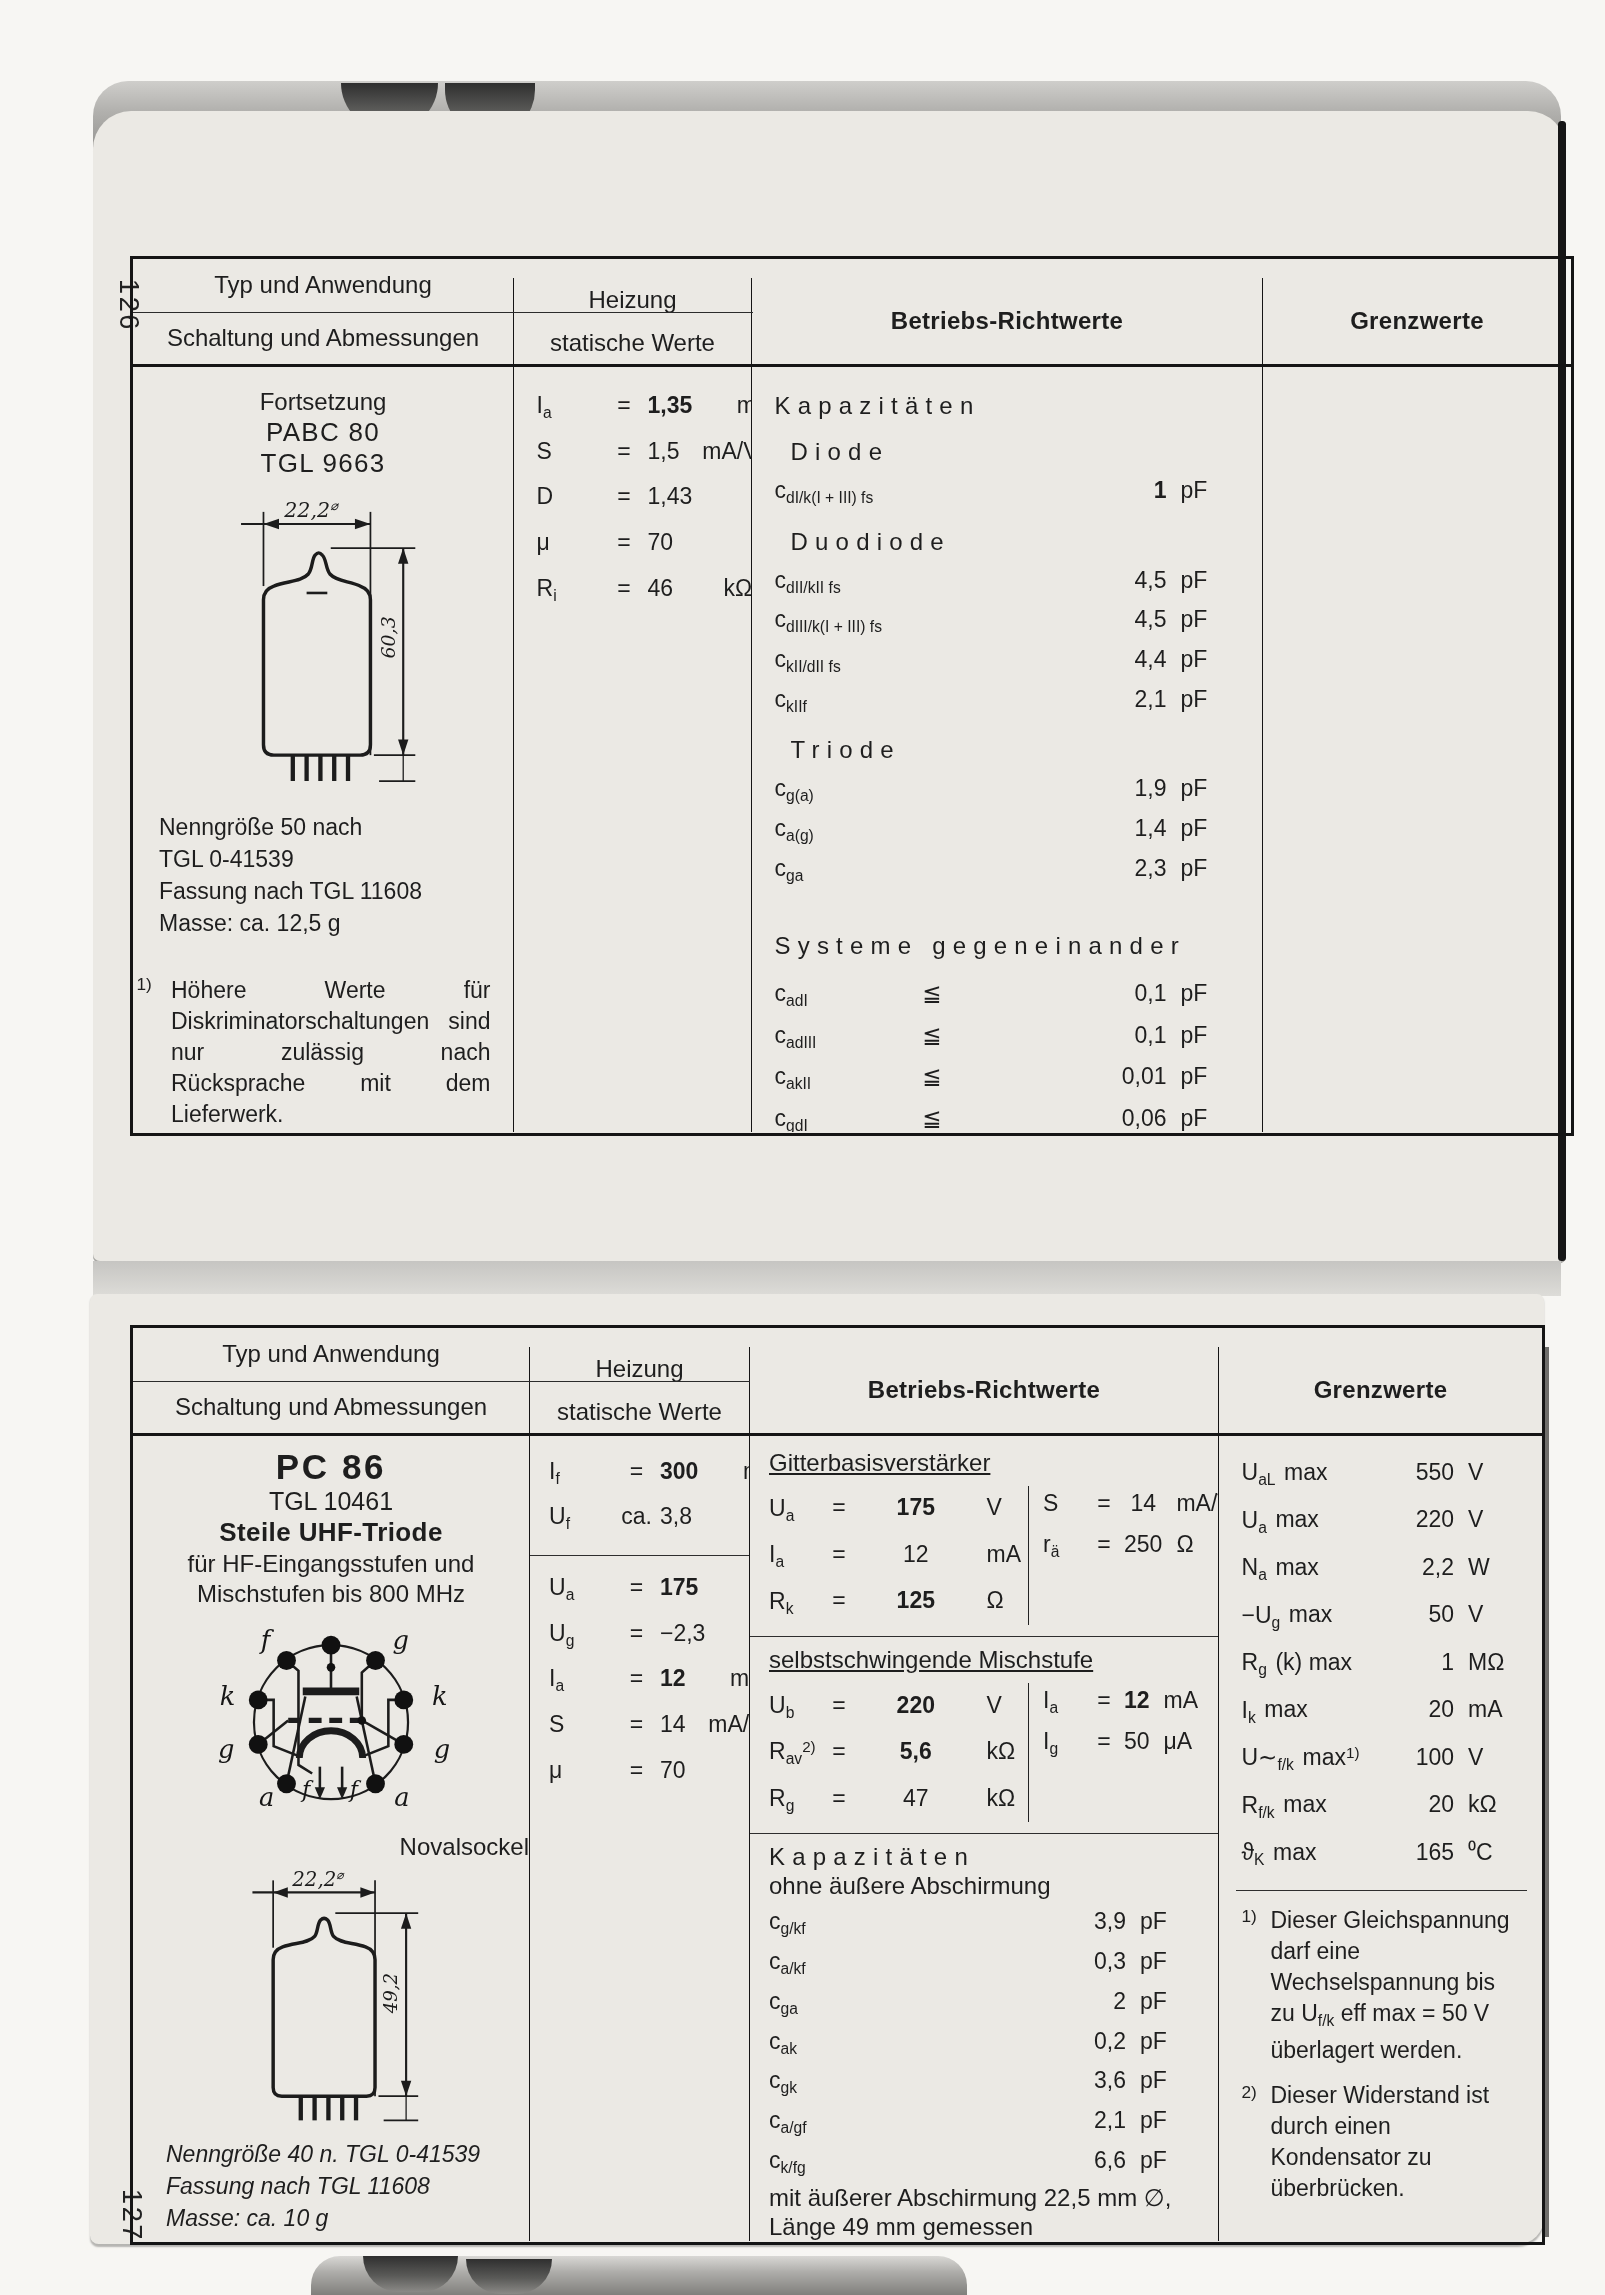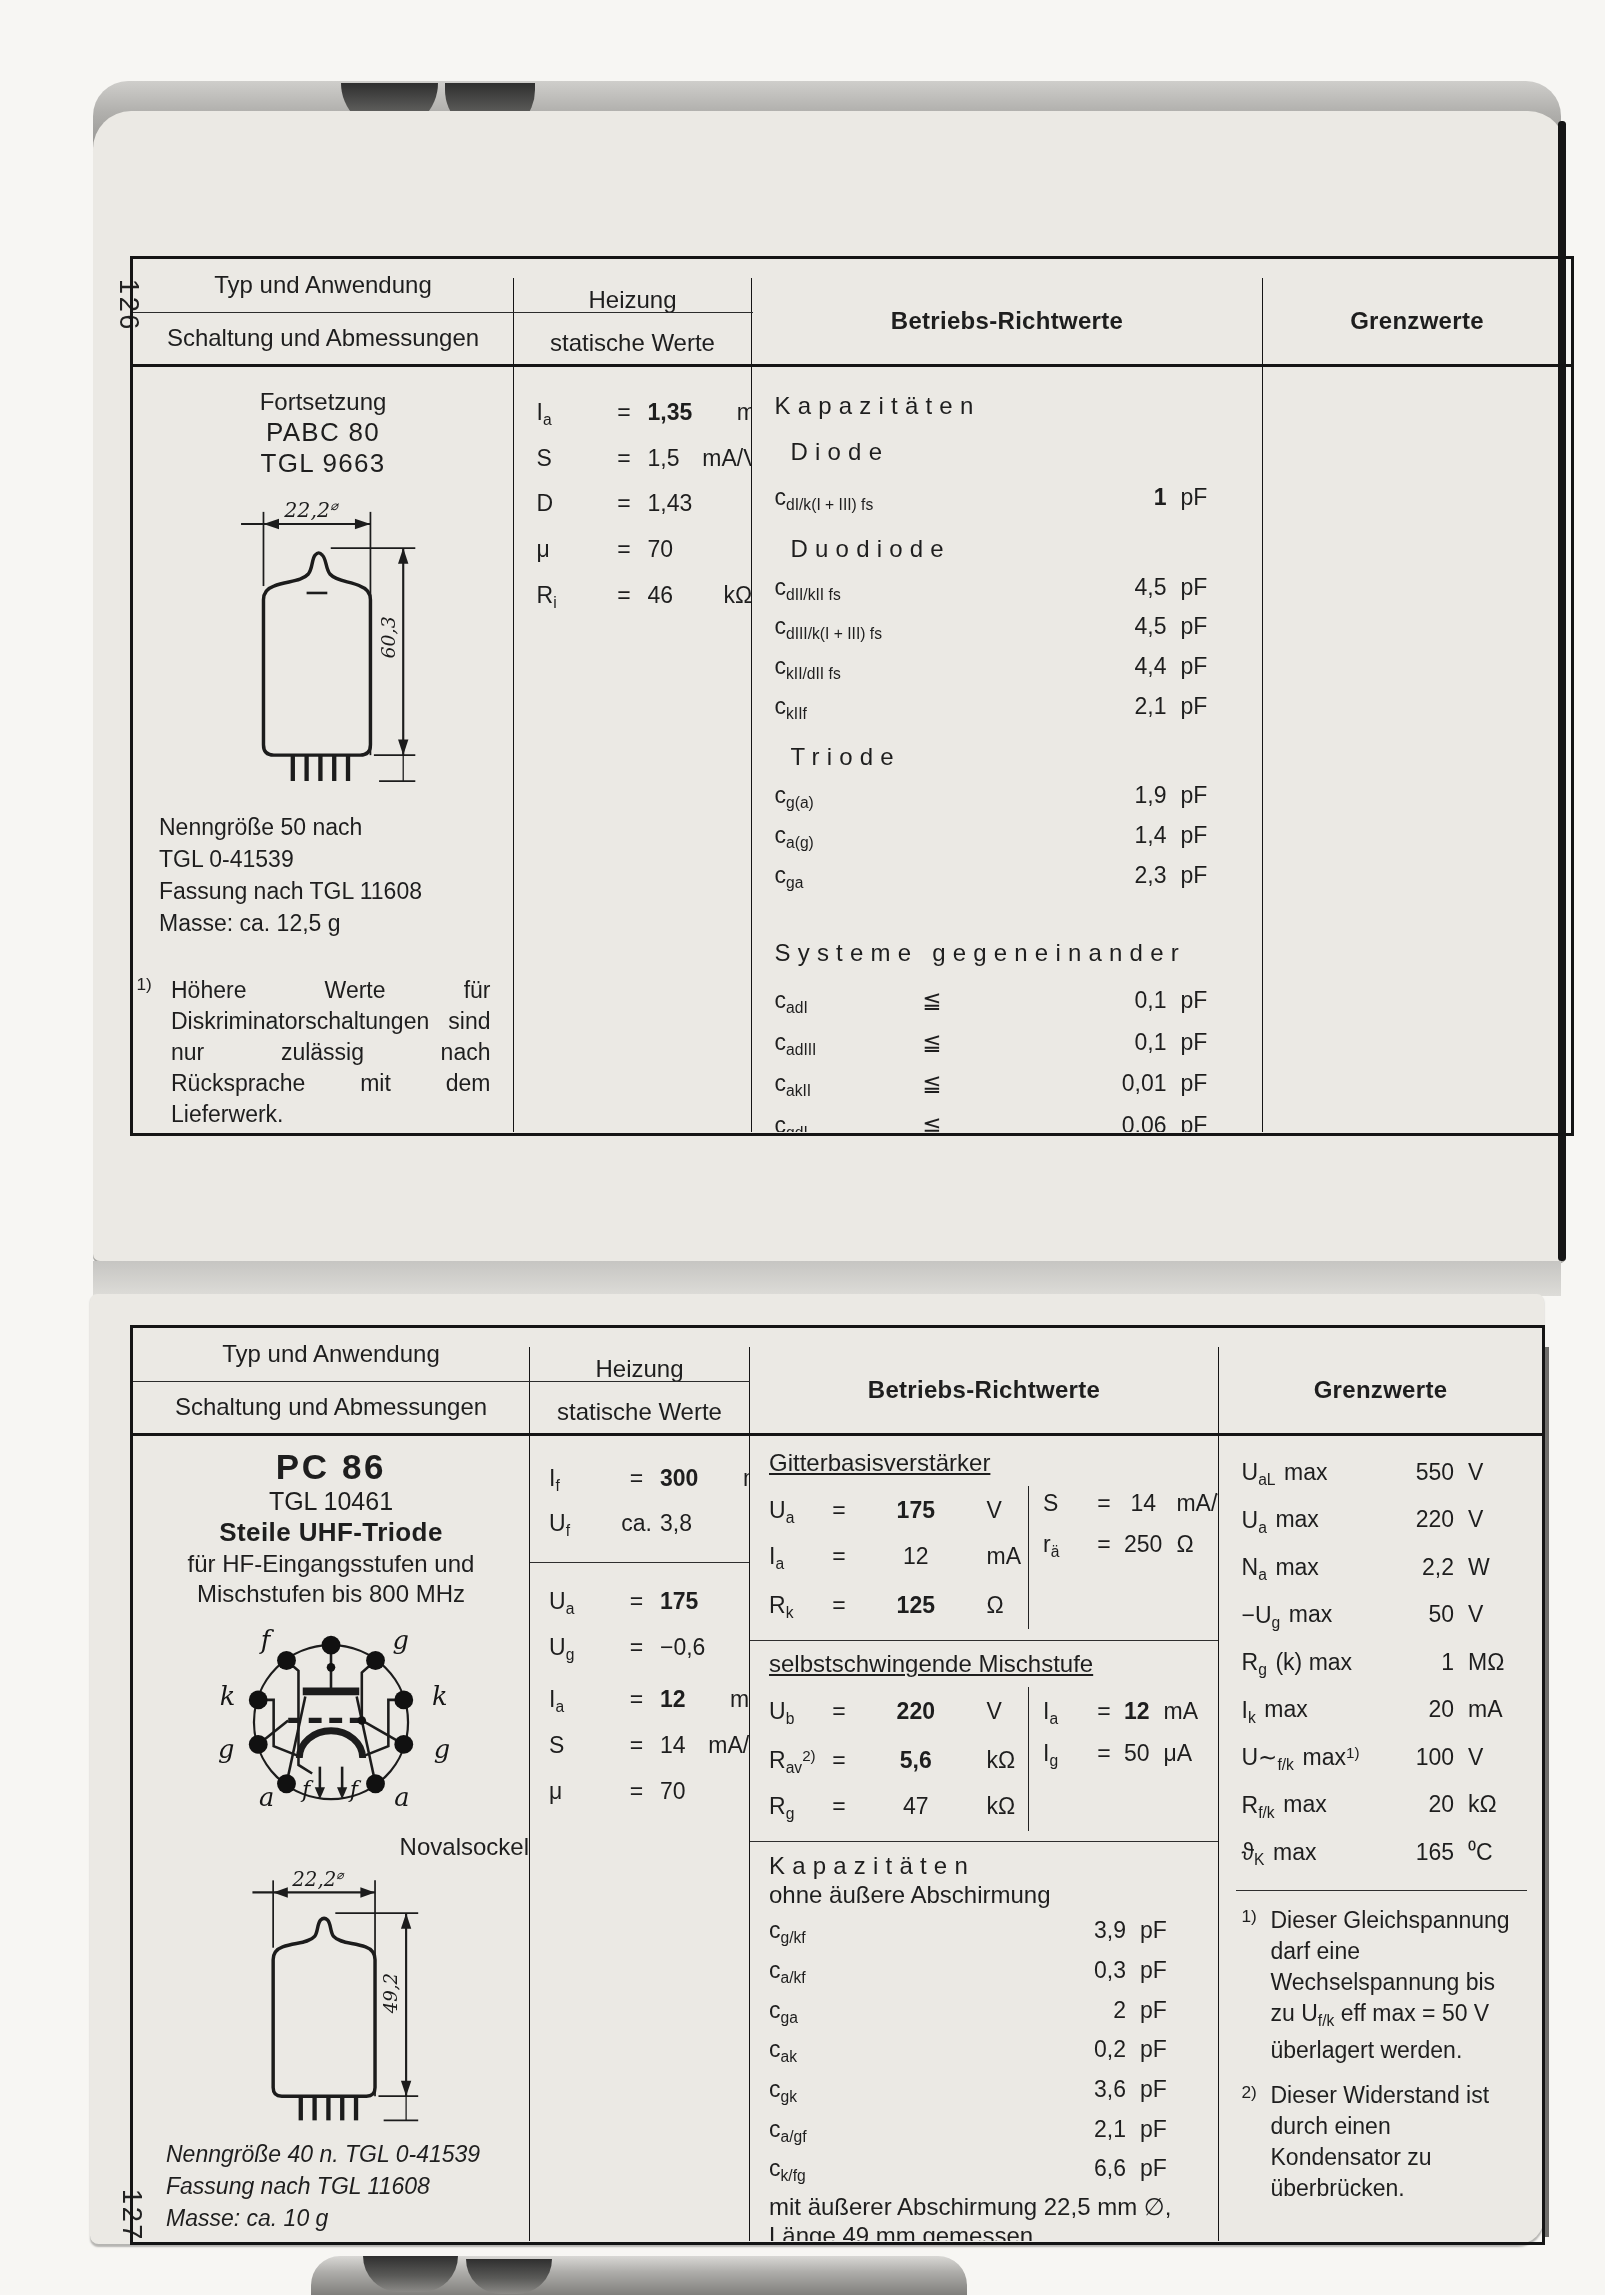--- a/index.html
+++ b/index.html
@@ -65,21 +65,21 @@
   .pc-bold{font-size:26px;font-weight:700;line-height:33px;letter-spacing:0.4px;}
   .pc-desc{font-size:24px;line-height:30px;}
   .notes{font-size:23px;line-height:32px;text-align:left;padding:0 12px 0 26px;margin-top:22.5px;}
   .tbl2 .notes{margin-top:8.6px;padding-left:33px;font-style:italic;}
   .footnote{font-size:23px;line-height:31px;text-align:left;padding:0 22.5px 0 26px;margin-top:36px;
     position:relative;}
   .footnote .fmark{position:absolute;left:3.5px;top:-5.2px;font-size:17.3px;}
   .footnote .ftext{display:block;padding-left:12px;text-align:justify;}
   sub{font-size:0.68em;vertical-align:-0.30em;}
   sup{font-size:0.66em;vertical-align:0.45em;}
-  .b{font-weight:700;margin-top:7px;}
+  .b{font-weight:700;}
   
   .eqrow{display:grid;align-items:baseline;font-size:23px;}
   .eqrow .lab{white-space:nowrap;}
   .eqrow .eq{text-align:center;}
   .eqrow .v{text-align:center;}
   .eqrow .v.r{text-align:right;}
   .eqrow .u{text-align:right;white-space:nowrap;}
   .eqrow .ul{text-align:left;padding-left:14px;white-space:nowrap;}
   .g4a{grid-template-columns:64px 47px 1fr 79px;line-height:39px;}
   .caprow{grid-template-columns:1fr 90px 73px;line-height:33px;}
@@ -461,21 +461,21 @@
           <div class="eqrow g4a">
             <span class="lab"><span>U</span><sub>a</sub></span>
             <span class="eq">=</span>
             <span class="v b">175</span>
             <span class="u">V</span>
           </div>
 
           <div class="eqrow g4a">
             <span class="lab"><span>U</span><sub>g</sub></span>
             <span class="eq">=</span>
-            <span class="v">−0,6</span>
+            <span class="v">−2,3</span>
             <span class="u">V</span>
           </div>
 
           <div class="eqrow g4a">
             <span class="lab"><span>I</span><sub>a</sub></span>
             <span class="eq">=</span>
             <span class="v b">12</span>
             <span class="u">mA</span>
           </div>
 

